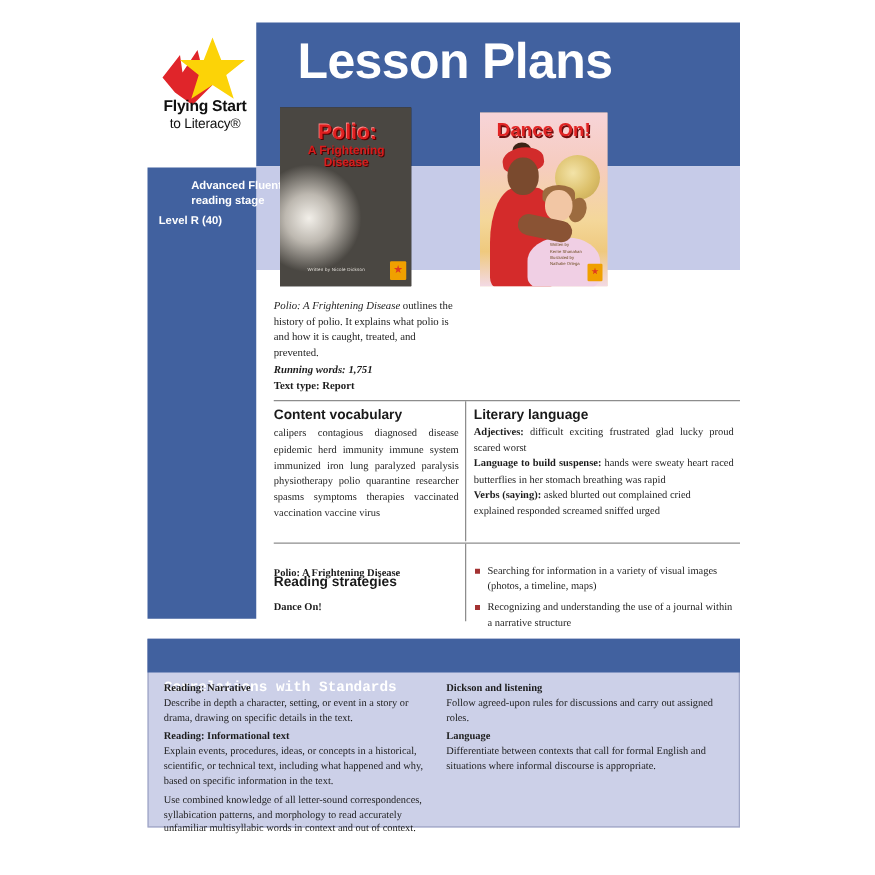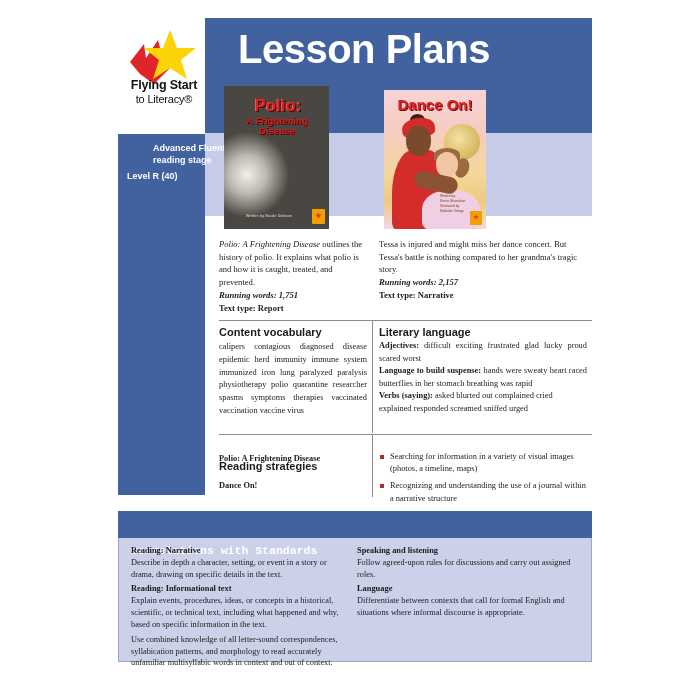--- a/index.html
+++ b/index.html
@@ -264,27 +264,20 @@
 
   <div class="serif desc desc-left">
     <em>Polio: A Frightening Disease</em>
     <span>outlines the history of polio. It explains what polio is and how it is caught, treated, and prevented.</span><br>
     <span class="meta-i">Running words:</span>
     <span class="meta-i">1,751</span><br>
     <span class="meta-b">Text type:</span>
     <span class="meta-b">Report</span>
   </div>
 
-  <div class="serif desc desc-right">
-    <span>Tessa is injured and might miss her dance concert. But Tessa's battle is nothing compared to her grandma's tragic story.</span><br>
-    <span class="meta-i">Running words:</span>
-    <span class="meta-i">2,157</span><br>
-    <span class="meta-b">Text type:</span>
-    <span class="meta-b">Narrative</span>
-  </div>
 
   <div class="rule rule-vocab"></div>
   <div class="vline vline-vocab"></div>
   <div class="sec-head sec-cv">Content vocabulary</div>
   <div class="sec-head sec-ll">Literary language</div>
 
   <div class="serif lit-block">
     <p>
       <span class="lbl">Adjectives:</span>
       <span>difficult exciting frustrated glad lucky proud scared worst</span>
@@ -324,19 +317,19 @@
 
   <div class="serif std-col std-col-l">
     <h4>Reading: Narrative</h4>
     <p>Describe in depth a character, setting, or event in a story or drama, drawing on specific details in the text.</p>
     <h4>Reading: Informational text</h4>
     <p>Explain events, procedures, ideas, or concepts in a historical, scientific, or technical text, including what happened and why, based on specific information in the text.</p>
     <p>Use combined knowledge of all letter-sound correspondences, syllabication patterns, and morphology to read accurately unfamiliar multisyllabic words in context and out of context.</p>
   </div>
 
   <div class="serif std-col std-col-r">
-    <h4>Speaking and listening</h4>
+    <h4>Dickson and listening</h4>
     <p>Follow agreed-upon rules for discussions and carry out assigned roles.</p>
     <h4>Language</h4>
     <p>Differentiate between contexts that call for formal English and situations where informal discourse is appropriate.</p>
   </div>
 
 </div>
 
 </body></html>

